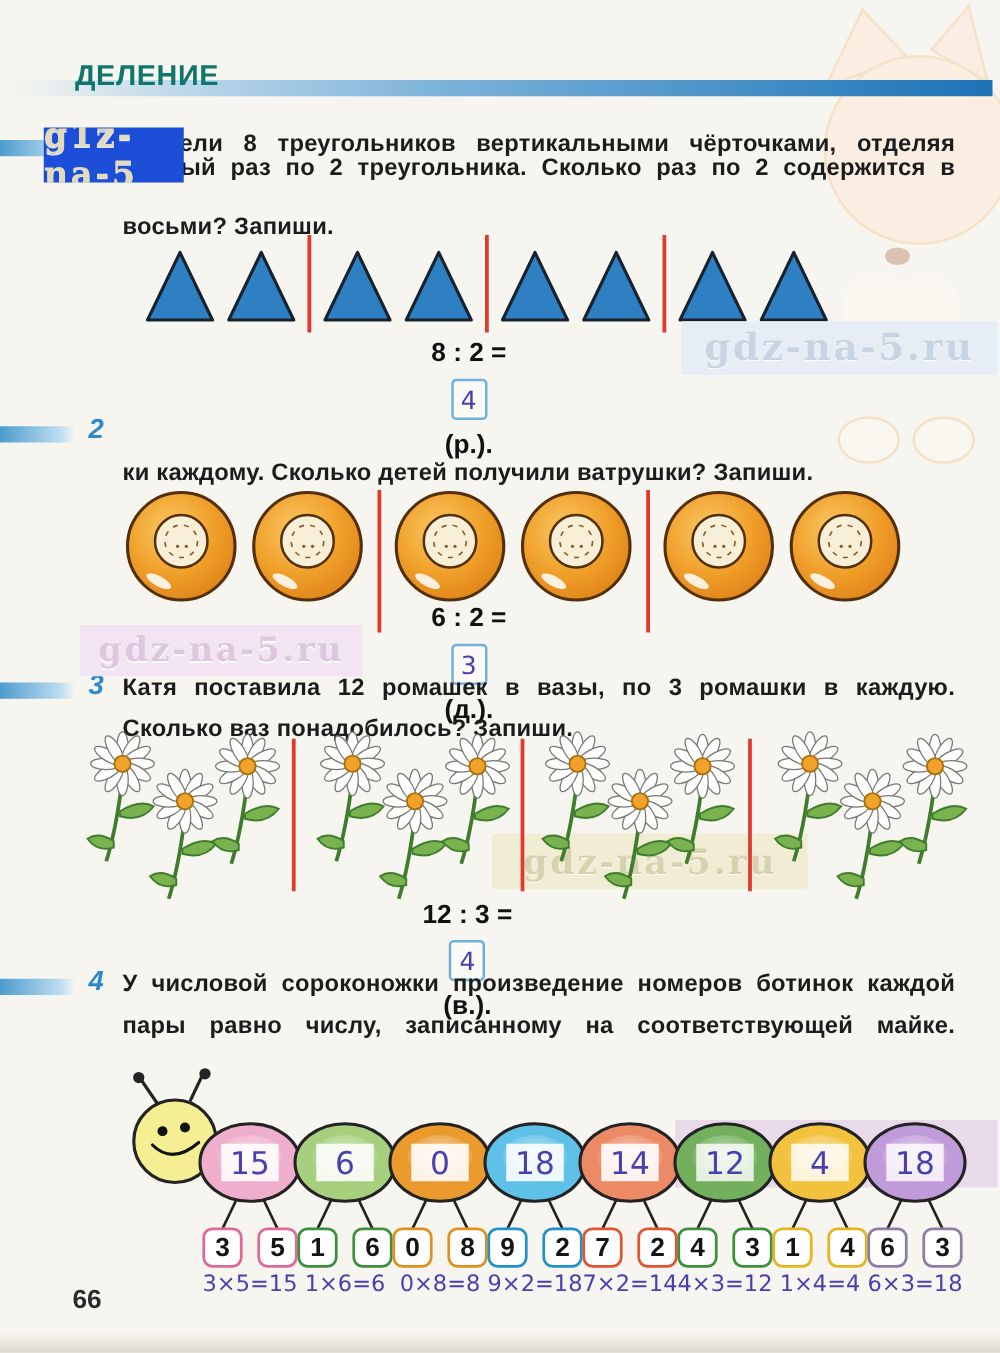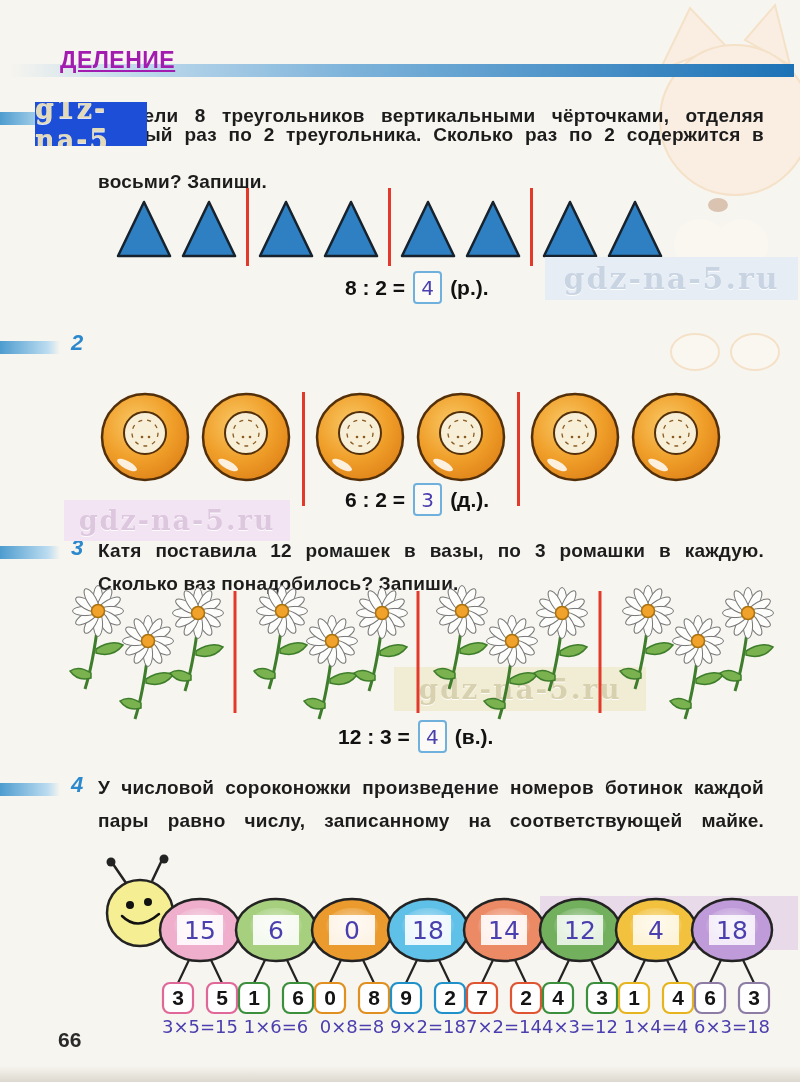--- a/index.html
+++ b/index.html
@@ -3,31 +3,31 @@
 <meta charset="utf-8">
 <style>
   html,body{margin:0;padding:0;background:#d8d5ce;}
   .page{position:relative;width:800px;height:1082px;background:#f7f5ef;overflow:hidden;
         font-family:"Liberation Sans",sans-serif;}
   .edge-bottom{position:absolute;left:0;bottom:0;width:100%;height:16px;
         background:linear-gradient(180deg,rgba(216,212,202,0),#dcd8cf);}
   
   .hdr-bar{position:absolute;left:8px;top:64px;width:786px;height:13px;
         background:linear-gradient(90deg,rgba(247,245,239,0) 0%,rgba(176,210,234,.85) 18%,#7ab1d9 45%,#1d72b6 100%);}
-  .hdr-title{position:absolute;left:60px;top:47px;font-size:23px;font-weight:700;color:#a21caf;letter-spacing:.5px;text-decoration:underline;}
+  .hdr-title{position:absolute;left:60px;top:47px;font-size:23px;font-weight:700;color:#0f766e;letter-spacing:.5px;}
   
   .num-bar{position:absolute;left:0;width:60px;height:13px;
         background:linear-gradient(90deg,#4d9ccf,#bcdcf0 80%,rgba(188,220,240,0));}
   .task-num{position:absolute;left:64px;width:26px;text-align:center;font-size:22px;
         font-style:italic;font-weight:700;color:#2c89cd;}
   .tline{position:absolute;left:98px;width:666px;font-size:19px;line-height:28px;
         color:#1c1c1c;font-weight:700;letter-spacing:.2px;white-space:nowrap;}
   .just{white-space:normal;text-align:justify;text-align-last:justify;}
   
-  .eq{position:absolute;display:flex;align-items:center;gap:8px;font-size:21px;font-weight:700;color:#111;}
+  .eq{position:absolute;display:flex;align-items:center;gap:8px;font-size:21px;font-weight:700;color:#111;flex-direction:column;}
   .ans-box{display:flex;width:25px;height:29px;border:2px solid #6fb0dd;border-radius:4px;
         align-items:center;justify-content:center;background:rgba(255,255,255,.5);}
   .hand{color:#4a3fae;font-family:"DejaVu Sans",sans-serif;font-weight:400;font-size:20px;}
   
   .strip{position:absolute;display:flex;align-items:flex-end;}
   .tri{width:56px;height:58px;margin:0 9px 8px 0;}
   .rline-t{width:3px;height:78px;margin:0 9px 0 0;background:#e2392b;}
   .strip2{position:absolute;display:flex;align-items:flex-start;}
   .pastry{width:90px;height:90px;margin-right:11px;}
   .rline-p{width:3px;height:114px;margin:0 10px 0 0;background:#e2392b;}
@@ -155,20 +155,21 @@
   <div class="eq" style="left:345px;top:271px">
     <span>8 : 2 =</span>
     <span class="ans-box">
         <span class="hand">4</span>
       </span>
     <span>(р.).</span>
   </div>
 
   <div class="num-bar" style="top:341px"></div>
   <div class="task-num" style="top:330px">2</div>
+  <div class="tline" style="top:365px">ки каждому. Сколько детей получили ватрушки? Запиши.</div>
 
   <div class="strip2" style="left:100px;top:392px">
     <svg class="pastry" viewBox="0 0 90 90">
         <use href="#vatr"></use>
       </svg>
     <svg class="pastry" viewBox="0 0 90 90">
         <use href="#vatr"></use>
       </svg>
     <div class="rline-p"></div>
     <svg class="pastry" viewBox="0 0 90 90">

